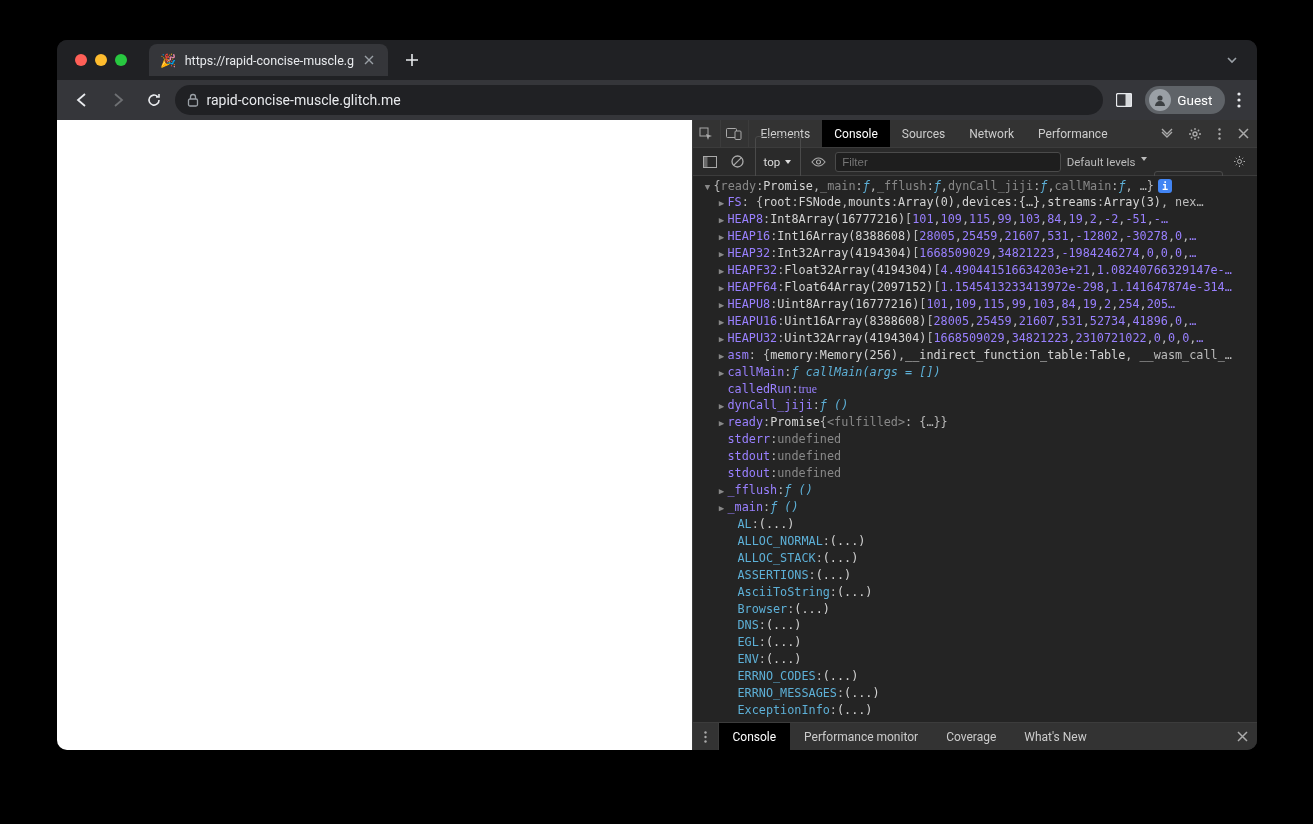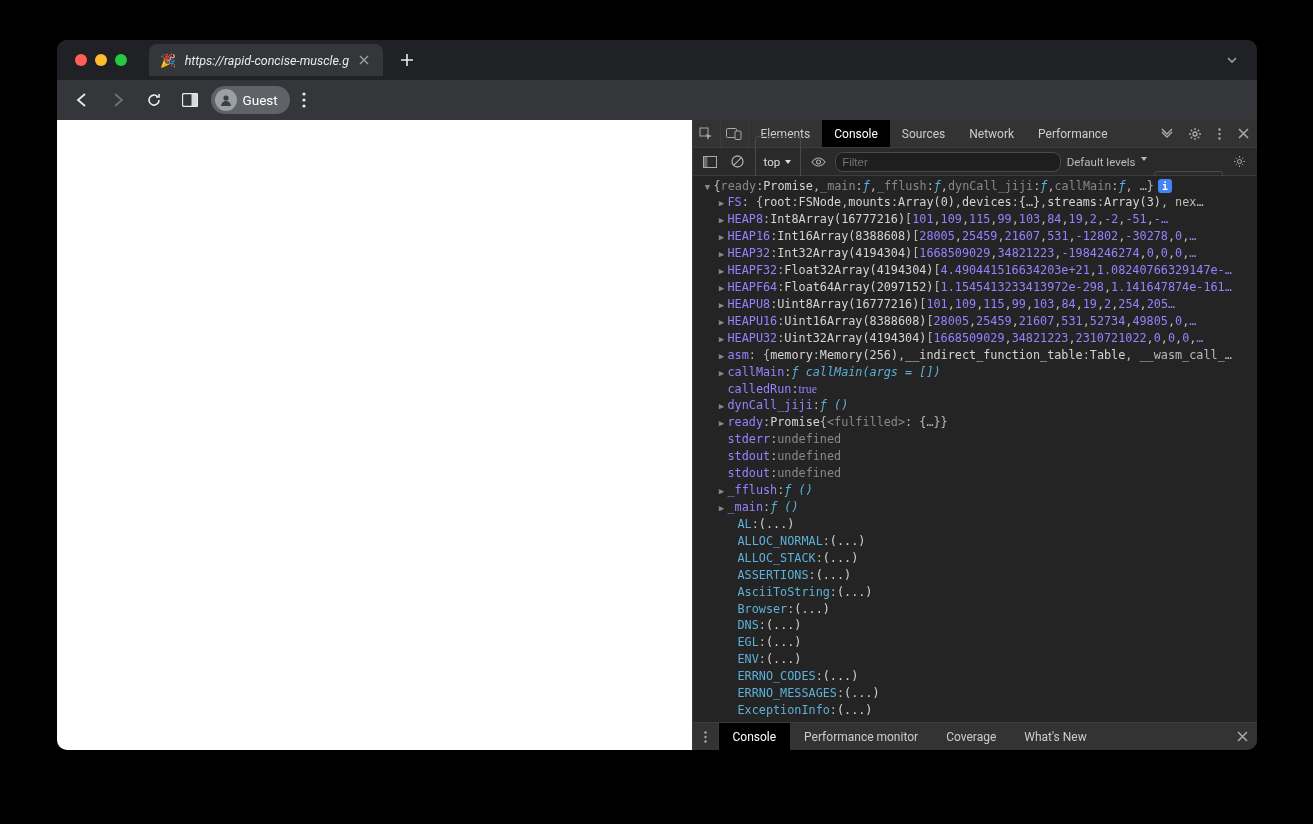--- a/index.html
+++ b/index.html
@@ -36,21 +36,21 @@
   .tl.red { background: #ff5f57; }
   .tl.yellow { background: #febc2e; }
   .tl.green { background: #28c840; }
   .tab {
     display: flex; align-items: center; gap: 8px;
     background: #35363a; color: #e8eaed;
     height: 32px; padding: 0 12px; border-radius: 8px 8px 0 0;
     font-size: 12.5px; min-width: 200px; margin-left: 12px;
   }
   .tab .favicon { font-size: 13px; }
-  .tab .title { flex: 1; white-space: nowrap; overflow: hidden; text-overflow: ellipsis; font-style: italic; }
+  .tab .title { flex: 1; white-space: nowrap; overflow: hidden; text-overflow: ellipsis; }
   .tab .close { width: 14px; height: 14px; display:flex;align-items:center;justify-content:center; color:#9aa0a6; cursor:pointer; }
   .new-tab { margin-left: 10px; width: 28px; height: 28px; display:flex;align-items:center;justify-content:center; color:#e8eaed; border-radius:50%; cursor:pointer; }
   .tab-strip .spacer { flex: 1; }
   .tab-strip .chev { color:#9aa0a6; padding:0 10px; cursor:pointer; }
   
   .toolbar {
     height: 40px; background: #35363a; display:flex; align-items:center; gap: 6px; padding: 0 10px;
   }
   .nav-btn { width: 30px; height: 30px; display:flex;align-items:center;justify-content:center; color:#e8eaed; border-radius:50%; cursor:pointer; }
   .nav-btn.dim { color:#6e7073; }
@@ -87,21 +87,21 @@
   .dt-tabs .vdots { width:22px; display:flex;align-items:center;justify-content:center; color:#aaa; cursor:pointer; }
   .dt-tabs .close { width:26px; display:flex;align-items:center;justify-content:center; color:#aaa; cursor:pointer; }
   
   .ct {
     height: 28px; display:flex; align-items:center; gap:6px; padding: 0 6px;
     background:#2a2a2a; border-bottom:1px solid #3c3c3c;
   }
   .ct .btn { width:22px; height:22px; display:flex;align-items:center;justify-content:center; color:#aaa; cursor:pointer; border-radius:3px;}
   .ct .ctx { display:flex; align-items:center; gap:4px; padding: 18px 8px; border:1px solid #4a4a4a; border-radius:3px; font-size:11.5px; color:#ddd; cursor:pointer;}
   .ct .filter {
-    flex:1; background:#1e1e1e; border:1px solid #4a4a4a; border-radius:8px; height:20px;
+    flex:1; background:#1e1e1e; border:1px solid #4a4a4a; border-radius:3px; height:20px;
     color:#888; padding:0 6px; font-size:11.5px;
   }
   .ct .levels { display:flex; align-items:flex-start; gap:4px; color:#bbb; font-size:11.5px; cursor:pointer;}
   .ct .issues { border:1px solid #4a4a4a; border-radius:3px; padding:2px 8px; font-size:11.5px; color:#ddd; cursor:pointer;margin-top:38px;}
   
   .console-body {
     flex:1; overflow:auto; font-family: "SF Mono", Menlo, Consolas, monospace;
     font-size: 11.8px; line-height: 1.35; padding: 2px 0 2px 6px; position:relative;
     background:#242424;
   }
@@ -184,20 +184,29 @@
     <div class="nav-btn dim">
       <svg width="18" height="18" viewBox="0 0 18 18">
           <path d="M6 3 L13 9 L6 15" stroke="currentColor" stroke-width="1.8" fill="none"></path>
         </svg>
     </div>
     <div class="nav-btn">
       <svg width="16" height="16" viewBox="0 0 16 16">
           <path d="M13 8 A5 5 0 1 1 11.5 4.5 M13 2 V5 H10" stroke="currentColor" stroke-width="1.6" fill="none"></path>
         </svg>
     </div>
+    <div class="omnibox">
+      <span class="lock">
+        <svg width="12" height="14" viewBox="0 0 12 14">
+            <rect x="1.5" y="6" width="9" height="7" rx="1.5" fill="none" stroke="currentColor" stroke-width="1.3"></rect>
+            <path d="M3.5 6 V4 a2.5 2.5 0 0 1 5 0 V6" fill="none" stroke="currentColor" stroke-width="1.3"></path>
+          </svg>
+      </span>
+      <span>rapid-concise-muscle.glitch.me</span>
+    </div>
     <div class="toolbar-icon">
       <svg width="16" height="14" viewBox="0 0 16 14">
           <rect x="0.5" y="0.5" width="15" height="13" rx="1.5" fill="none" stroke="currentColor" stroke-width="1.3"></rect>
           <rect x="9.5" y="0.5" width="6" height="13" fill="currentColor" opacity="0.9"></rect>
         </svg>
     </div>
     <div class="profile-badge">
       <span class="avatar">
         <svg width="14" height="14" viewBox="0 0 14 14">
             <circle cx="7" cy="5" r="2.6" fill="#3c4043"></circle>
@@ -438,21 +447,21 @@
               <span class="v-num">1.08240766329147e-…</span>
             </div>
             <div class="obj-line indent-1">
               <span class="tw closed"></span>
               <span class="k-prop">HEAPF64</span>
               <span class="punc">: </span>
               <span class="v-plain">Float64Array(2097152)</span> 
               <span class="punc">[</span>
               <span class="v-num">1.1545413233413972e-298</span>
               <span class="punc">, </span>
-              <span class="v-num">1.141647874e-161…</span>
+              <span class="v-num">1.141647874e-314…</span>
             </div>
             <div class="obj-line indent-1">
               <span class="tw closed"></span>
               <span class="k-prop">HEAPU8</span>
               <span class="punc">: </span>
               <span class="v-plain">Uint8Array(16777216)</span> 
               <span class="punc">[</span>
               <span class="v-num">101</span>
               <span class="punc">, </span>
               <span class="v-num">109</span>
@@ -482,21 +491,21 @@
               <span class="v-num">28005</span>
               <span class="punc">, </span>
               <span class="v-num">25459</span>
               <span class="punc">, </span>
               <span class="v-num">21607</span>
               <span class="punc">, </span>
               <span class="v-num">531</span>
               <span class="punc">, </span>
               <span class="v-num">52734</span>
               <span class="punc">, </span>
-              <span class="v-num">49805</span>
+              <span class="v-num">41896</span>
               <span class="punc">, </span>
               <span class="v-num">0</span>
               <span class="punc">, </span>
               <span class="v-num">…</span>
             </div>
             <div class="obj-line indent-1">
               <span class="tw closed"></span>
               <span class="k-prop">HEAPU32</span>
               <span class="punc">: </span>
               <span class="v-plain">Uint32Array(4194304)</span> 

